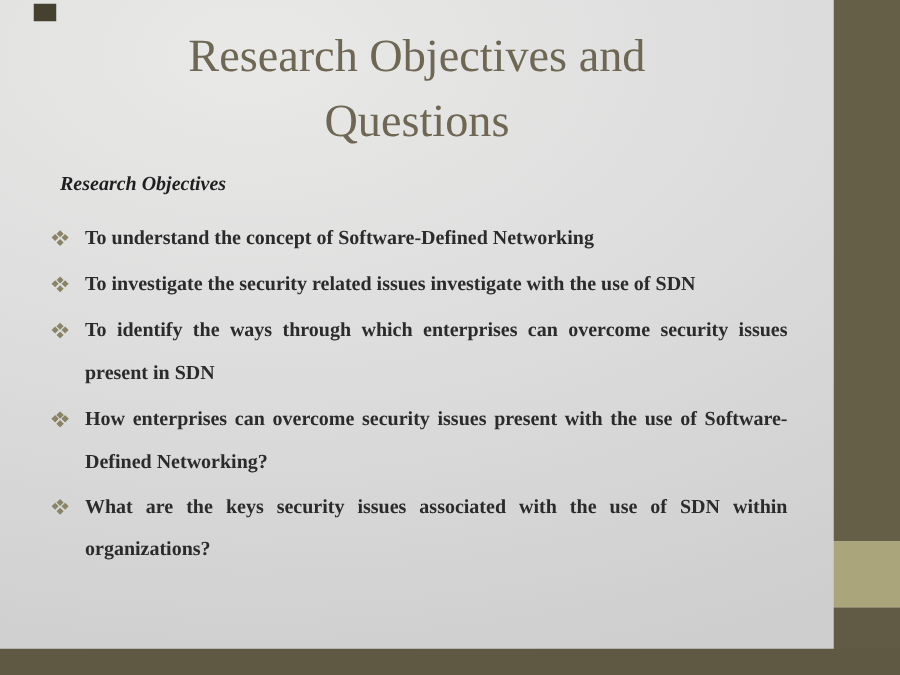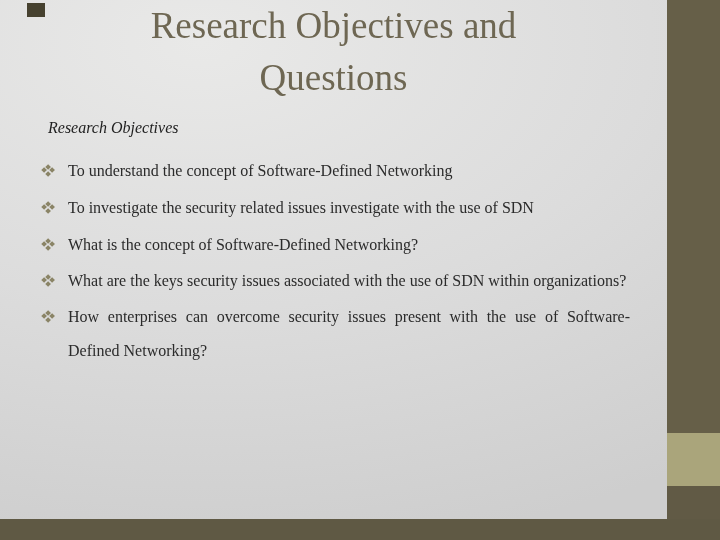--- a/index.html
+++ b/index.html
@@ -27,41 +27,41 @@
   .side-bar .seg-bottom { position:absolute; top:486px;  left:0; width:53px; height:54px;  background:#615a45; }
   .bottom-strip {
     position: absolute; left: 0; bottom: 0;
     width: 720px; height: 21px;
     background: #5f5944;
   }
 
   
   .content { position: absolute; left:0; top:0; width: 667px; height: 540px; }
   .slide-title {
-    margin: 0 auto 0;
+    margin: 20px auto 0;
     max-width: 520px;
     text-align: center;
     font-size: 37px;
     line-height: 1.4;
     font-weight: normal;
     color: #6e6753;
   }
 
   
   .section-heading {
     font-size: 16px;
     line-height: 20px;
-    font-weight: normal;
+    font-weight: bold;
     font-style: italic;
     color: #1f1f1f;
   }
   .heading-objectives { margin: 14px 0 16px 48px; }
   .heading-questions  { margin: 0 0 16px 42px; }
 
-  .bullet-list { width: 588px; margin: 0 0 0 42px; padding: 0; list-style: none; }
+  .bullet-list { width: 588px; margin: 0 0 0 42px; padding: 0; list-style: none; font-weight: bold; }
   .bullet-item {
     position: relative;
     padding-left: 26px;
     margin: 0 0 3px 0;
     font-size: 16px;
     line-height: 34px;
     color: #2b2b2b;
     text-align: justify;
   }
   .q-list .bullet-item { margin-bottom: 2px; }
@@ -108,47 +108,55 @@
       </li>
       <li class="bullet-item">
         <span class="bullet-glyph">
             <i></i>
             <i></i>
             <i></i>
             <i></i>
           </span>
         <span>To investigate the security related issues investigate with the use of SDN</span>
       </li>
+      <li class="bullet-item">
+        <span class="bullet-glyph">
+            <i></i>
+            <i></i>
+            <i></i>
+            <i></i>
+          </span>
+        <span>To identify the ways through which enterprises can overcome security issues present in SDN</span>
+      </li>
     </ul>
 
 
     <ul class="bullet-list q-list">
       <li class="bullet-item">
         <span class="bullet-glyph">
             <i></i>
             <i></i>
             <i></i>
             <i></i>
           </span>
-        <span>What is the concept of Software-Defined Networking?</span>
+      </li>
+      <li class="bullet-item">
+        <span class="bullet-glyph">
+            <i></i>
+            <i></i>
+            <i></i>
+            <i></i>
+          </span>
+        <span>How enterprises can overcome security issues present with the use of Software-Defined Networking?</span>
       </li>
       <li class="bullet-item">
         <span class="bullet-glyph">
             <i></i>
             <i></i>
             <i></i>
             <i></i>
           </span>
         <span>What are the keys security issues associated with the use of SDN within organizations?</span>
       </li>
-      <li class="bullet-item">
-        <span class="bullet-glyph">
-            <i></i>
-            <i></i>
-            <i></i>
-            <i></i>
-          </span>
-        <span>How enterprises can overcome security issues present with the use of Software-Defined Networking?</span>
-      </li>
     </ul>
 
   </div>
 </div>
 
 </body></html>

